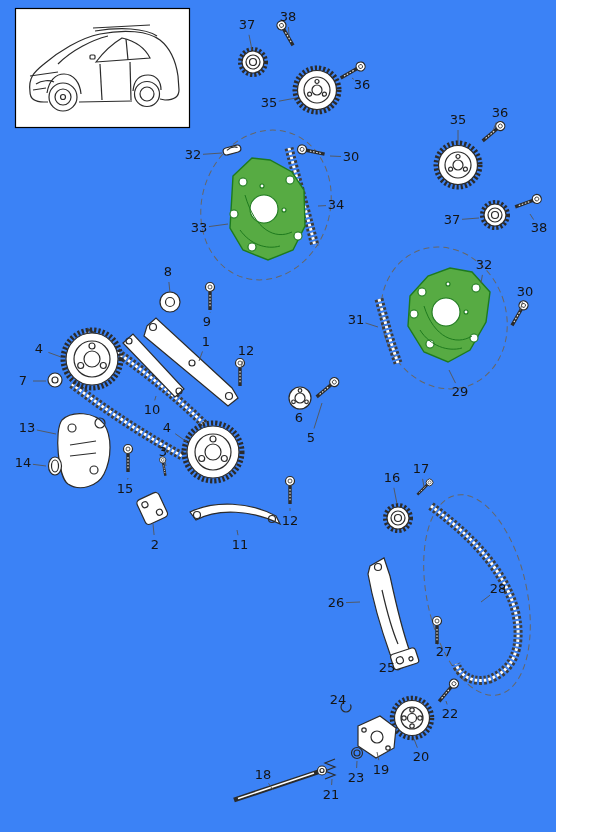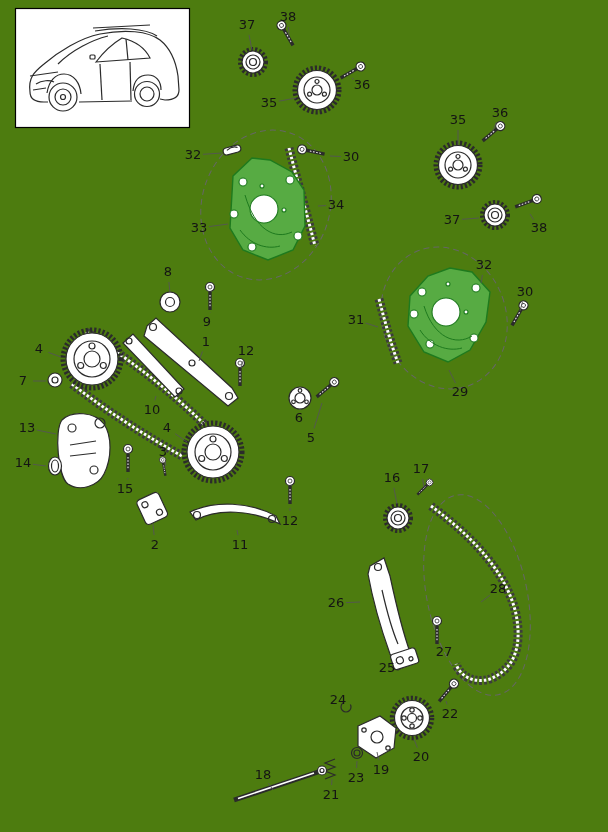--- a/index.html
+++ b/index.html
@@ -1,17 +1,17 @@
 <!DOCTYPE html>
 <html style="--line: #2b2b2b; --chain: #3c3c3c; --green-fill: #57ab43; --green-stroke: #1e7a1e; --leader: #555555;"><head>
 <meta charset="utf-8">
 <style>
   html,body{margin:0;padding:0;background:#fff;}
   body{width:608px;height:832px;font-family:"DejaVu Sans",sans-serif;}
-  .stage{position:relative;width:608px;height:832px;background:#4d7c0f;overflow:hidden;}
+  .stage{position:relative;width:556px;height:832px;background:#3b82f6;overflow:hidden;}
   svg{display:block;}
   .art{stroke:var(--line,#2b2b2b);fill:none;stroke-width:1.2;}
   .fillw{fill:#ffffff;stroke:var(--line,#2b2b2b);stroke-width:1.2;}
   .teeth{fill:none;stroke:var(--line,#2b2b2b);stroke-dasharray:2.2 2;}
   .chain{stroke:var(--chain,#3c3c3c);stroke-width:9;fill:none;stroke-dasharray:2.6 2;stroke-linecap:butt;}
   .chain-core{stroke:#ffffff;stroke-width:3;fill:none;stroke-dasharray:2.6 2;}
   .greenpart{fill:var(--green-fill,#57ab43);stroke:var(--green-stroke,#1e7a1e);stroke-width:1.4;}
   .greenhole{fill:#ffffff;stroke:var(--green-stroke,#1e7a1e);stroke-width:1.1;}
   .greenline{fill:none;stroke:var(--green-stroke,#1e7a1e);stroke-width:1;}
   .dashed-boundary{fill:none;stroke:#666;stroke-width:1;stroke-dasharray:6 4;}

